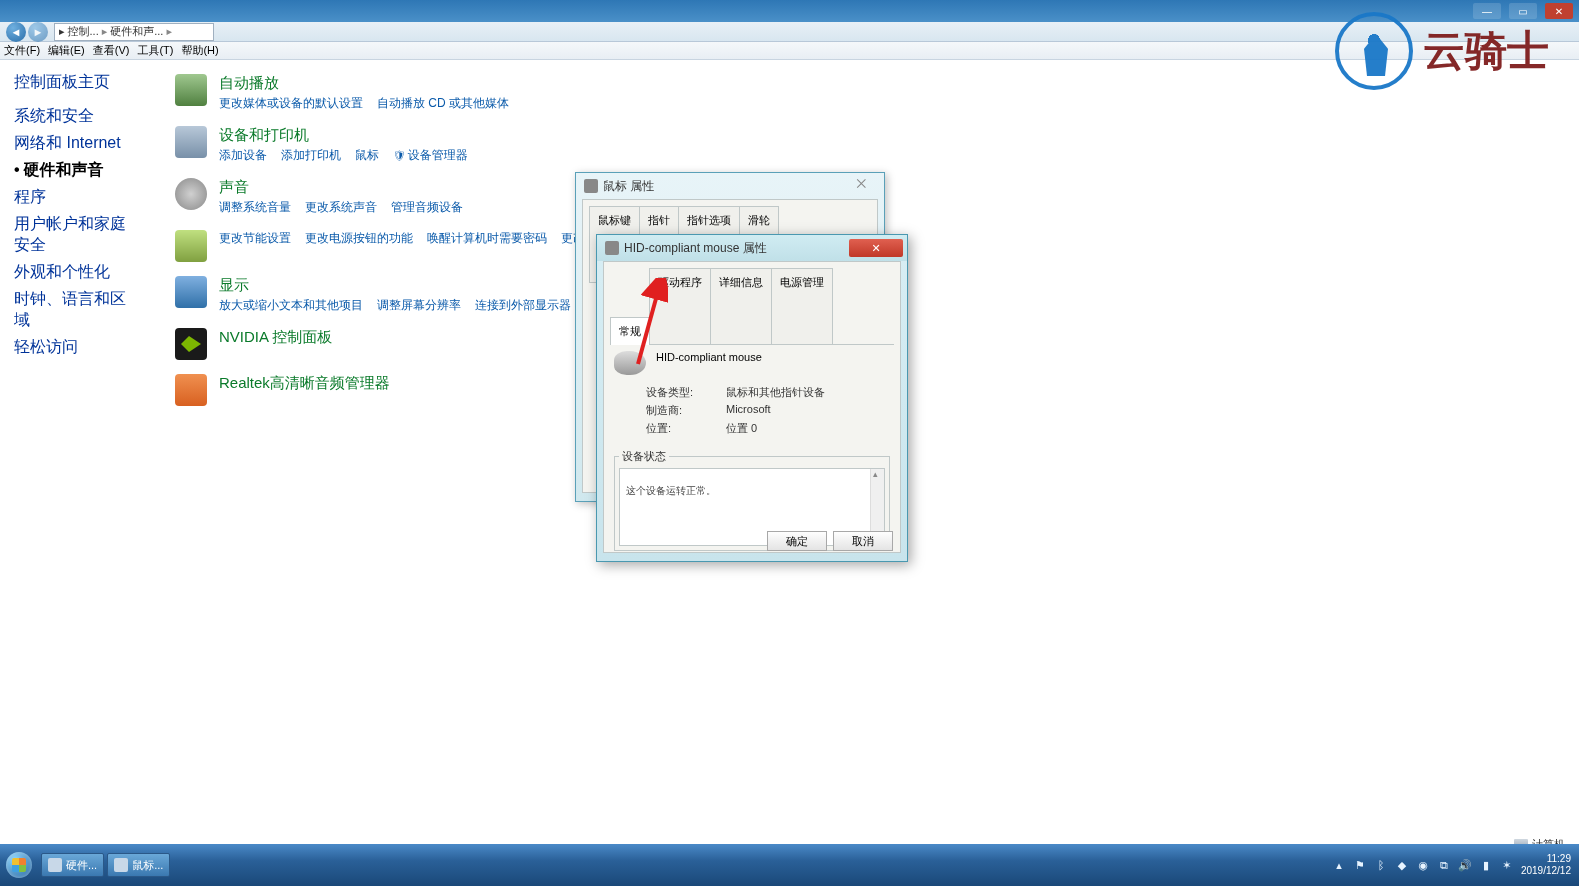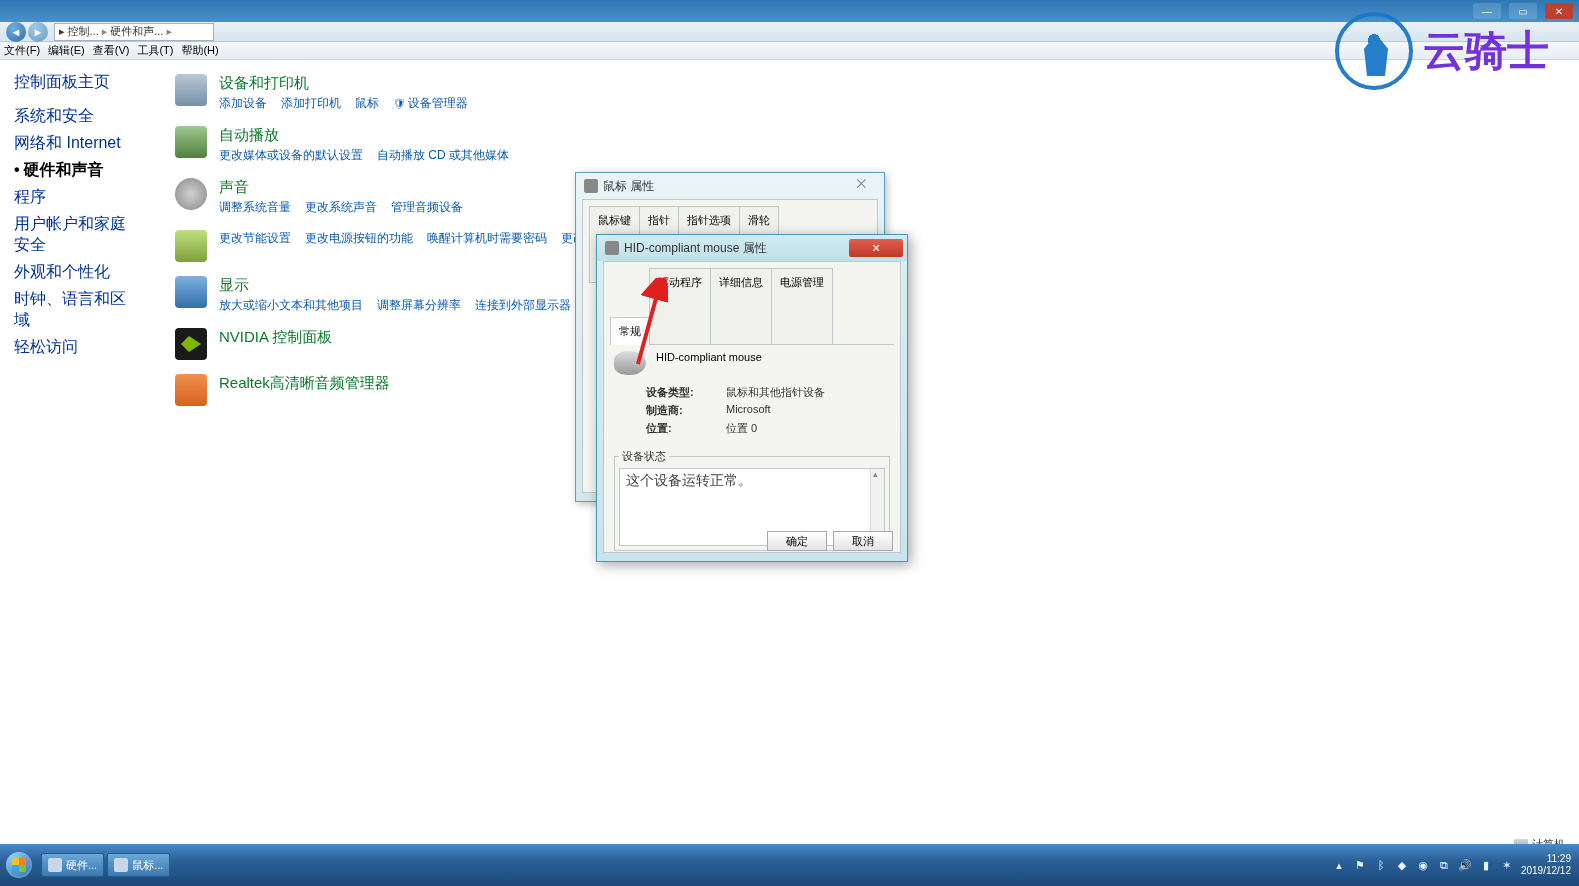--- a/index.html
+++ b/index.html
@@ -34,21 +34,21 @@
 .main { flex: 1; padding: 14px 20px; position: relative; }
 .cat { display: flex; gap: 12px; margin-bottom: 14px; }
 .cat-icon { width: 32px; height: 32px; flex-shrink: 0; background: linear-gradient(#8fb8e0, #4a80b8); border-radius: 4px; position: relative; }
 .cat-body { }
 .cat-title { color: #0a7a2a; font-size: 15px; margin-bottom: 2px; }
 .cat-links { display: flex; flex-wrap: wrap; gap: 14px; font-size: 12px; }
 .cat-links a { color: #0a5aaa; text-decoration: none; cursor: pointer; }
 .cat-links .with-icon::before { content: "🛡"; font-size: 10px; margin-right: 2px; }
 
 
-.watermark { position: absolute; top: 12px; right: 30px; display: flex; align-items: center; gap: 10px; color: #6d28d9; font-size: 42px; font-weight: bold; opacity: .95; pointer-events: none; }
+.watermark { position: absolute; top: 12px; right: 30px; display: flex; align-items: center; gap: 10px; color: #7f1d1d; font-size: 42px; font-weight: bold; opacity: .95; pointer-events: none; }
 .watermark .seal { width: 78px; height: 78px; border: 4px solid #1a78c8; border-radius: 50%; position: relative; }
 .watermark .seal::after { content: ""; position: absolute; inset: 8px; background:
   radial-gradient(circle at 50% 30%, #1a78c8 6px, transparent 6px); }
 .watermark .seal .knight { position: absolute; top: 18px; left: 22px; width: 30px; height: 42px; background: #1a78c8; clip-path: polygon(50% 0, 90% 35%, 80% 100%, 20% 100%, 10% 35%); }
 
 
 .dlg { position: absolute; background: linear-gradient(#e8f4f8, #d0e8ee); border: 1px solid #5aa0b8; box-shadow: 2px 2px 8px rgba(0,0,0,.25); }
 .dlg1 { left: 575px; top: 172px; width: 310px; height: 330px; }
 .dlg-title { height: 26px; display: flex; align-items: center; padding: 0 8px; font-size: 12px; color: #333; gap: 5px; }
 .dlg-title .ticon { width: 14px; height: 14px; background: #888; border-radius: 2px; }
@@ -60,24 +60,24 @@
 
 
 .dlg2 { left: 596px; top: 234px; width: 312px; height: 328px; background: linear-gradient(#d8eef4, #c8e4ec); border: 1px solid #4a98b0; box-shadow: 3px 3px 12px rgba(0,0,0,.35); }
 .dlg2 .dlg-title { background: linear-gradient(#d0ecf2, #c0e0e8); }
 .dlg2 .close-x { position: absolute; right: 4px; top: 4px; width: 54px; height: 18px; background: linear-gradient(#e06050, #c03828); color: #fff; display: flex; align-items: center; justify-content: center; font-size: 11px; cursor: pointer; border-radius: 2px; }
 .dlg2 .dlg-body { background: #f4f4f0; }
 .dlg2 .dev-row { display: flex; gap: 10px; padding: 6px 4px; font-size: 11px; }
 .dlg2 .dev-icon { width: 32px; height: 24px; background: linear-gradient(#ddd, #999); border-radius: 40% 50% 50% 40%; }
 .dlg2 .prop-grid { padding: 4px 8px 4px 36px; font-size: 11px; color: #333; }
 .dlg2 .prop-grid div { display: flex; gap: 20px; margin-bottom: 3px; }
-.dlg2 .prop-grid .k { width: 60px; font-weight: bold; }
+.dlg2 .prop-grid .k { width: 60px; }
 .dlg2 fieldset { border: 1px solid #c0c8c8; margin: 6px 4px; padding: 4px; font-size: 11px; }
 .dlg2 fieldset legend { padding: 0 3px; color: #333; }
-.dlg2 .status-box { border: 1px solid #c0c8c8; height: 78px; background: #fff; padding: 3px 6px; font-size: 14px; color: #444; position: relative; }
+.dlg2 .status-box { border: 1px solid #c0c8c8; height: 78px; background: #fff; padding: 15px 6px; font-size: 10px; color: #444; position: relative; }
 .dlg2 .status-box .sbar { position: absolute; right: 0; top: 0; bottom: 0; width: 14px; background: #f0f0f0; border-left: 1px solid #ddd; }
 .dlg2 .status-box .sbar::before, .dlg2 .status-box .sbar::after { content: "▴"; position: absolute; left: 2px; font-size: 9px; color: #888; }
 .dlg2 .status-box .sbar::before { top: 0; }
 .dlg2 .status-box .sbar::after { content: "▾"; bottom: 0; }
 .dlg2 .btnrow { position: absolute; bottom: 10px; right: 14px; display: flex; gap: 6px; }
 .dlg2 .btnrow button { width: 60px; height: 20px; font-size: 11px; background: linear-gradient(#fefefe, #e4e4e4); border: 1px solid #a8a8a8; cursor: pointer; }
 
 
 .arrow { position: absolute; left: 628px; top: 278px; width: 40px; height: 90px; pointer-events: none; }
 .arrow svg { width: 100%; height: 100%; }
@@ -146,38 +146,38 @@
         <div class="side-item">程序</div>
         <div class="side-item">用户帐户和家庭安全</div>
         <div class="side-item">外观和个性化</div>
         <div class="side-item">时钟、语言和区域</div>
         <div class="side-item">轻松访问</div>
       </div>
   </div>
   <div class="main">
     <div id="cat-list">
         <div class="cat">
+          <div class="cat-icon autoplay"></div>
+          <div class="cat-body">
+            <div class="cat-title">自动播放</div>
+            <div class="cat-links">
+              <a>更改媒体或设备的默认设置</a>
+              <a>自动播放 CD 或其他媒体</a>
+            </div>
+          </div>
+        </div>
+        <div class="cat">
           <div class="cat-icon printer"></div>
           <div class="cat-body">
             <div class="cat-title">设备和打印机</div>
             <div class="cat-links">
               <a>添加设备</a>
               <a>添加打印机</a>
               <a>鼠标</a>
               <a class="with-icon">设备管理器</a>
-            </div>
-          </div>
-        </div>
-        <div class="cat">
-          <div class="cat-icon autoplay"></div>
-          <div class="cat-body">
-            <div class="cat-title">自动播放</div>
-            <div class="cat-links">
-              <a>更改媒体或设备的默认设置</a>
-              <a>自动播放 CD 或其他媒体</a>
             </div>
           </div>
         </div>
         <div class="cat">
           <div class="cat-icon sound"></div>
           <div class="cat-body">
             <div class="cat-title">声音</div>
             <div class="cat-links">
               <a>调整系统音量</a>
               <a>更改系统声音</a>

